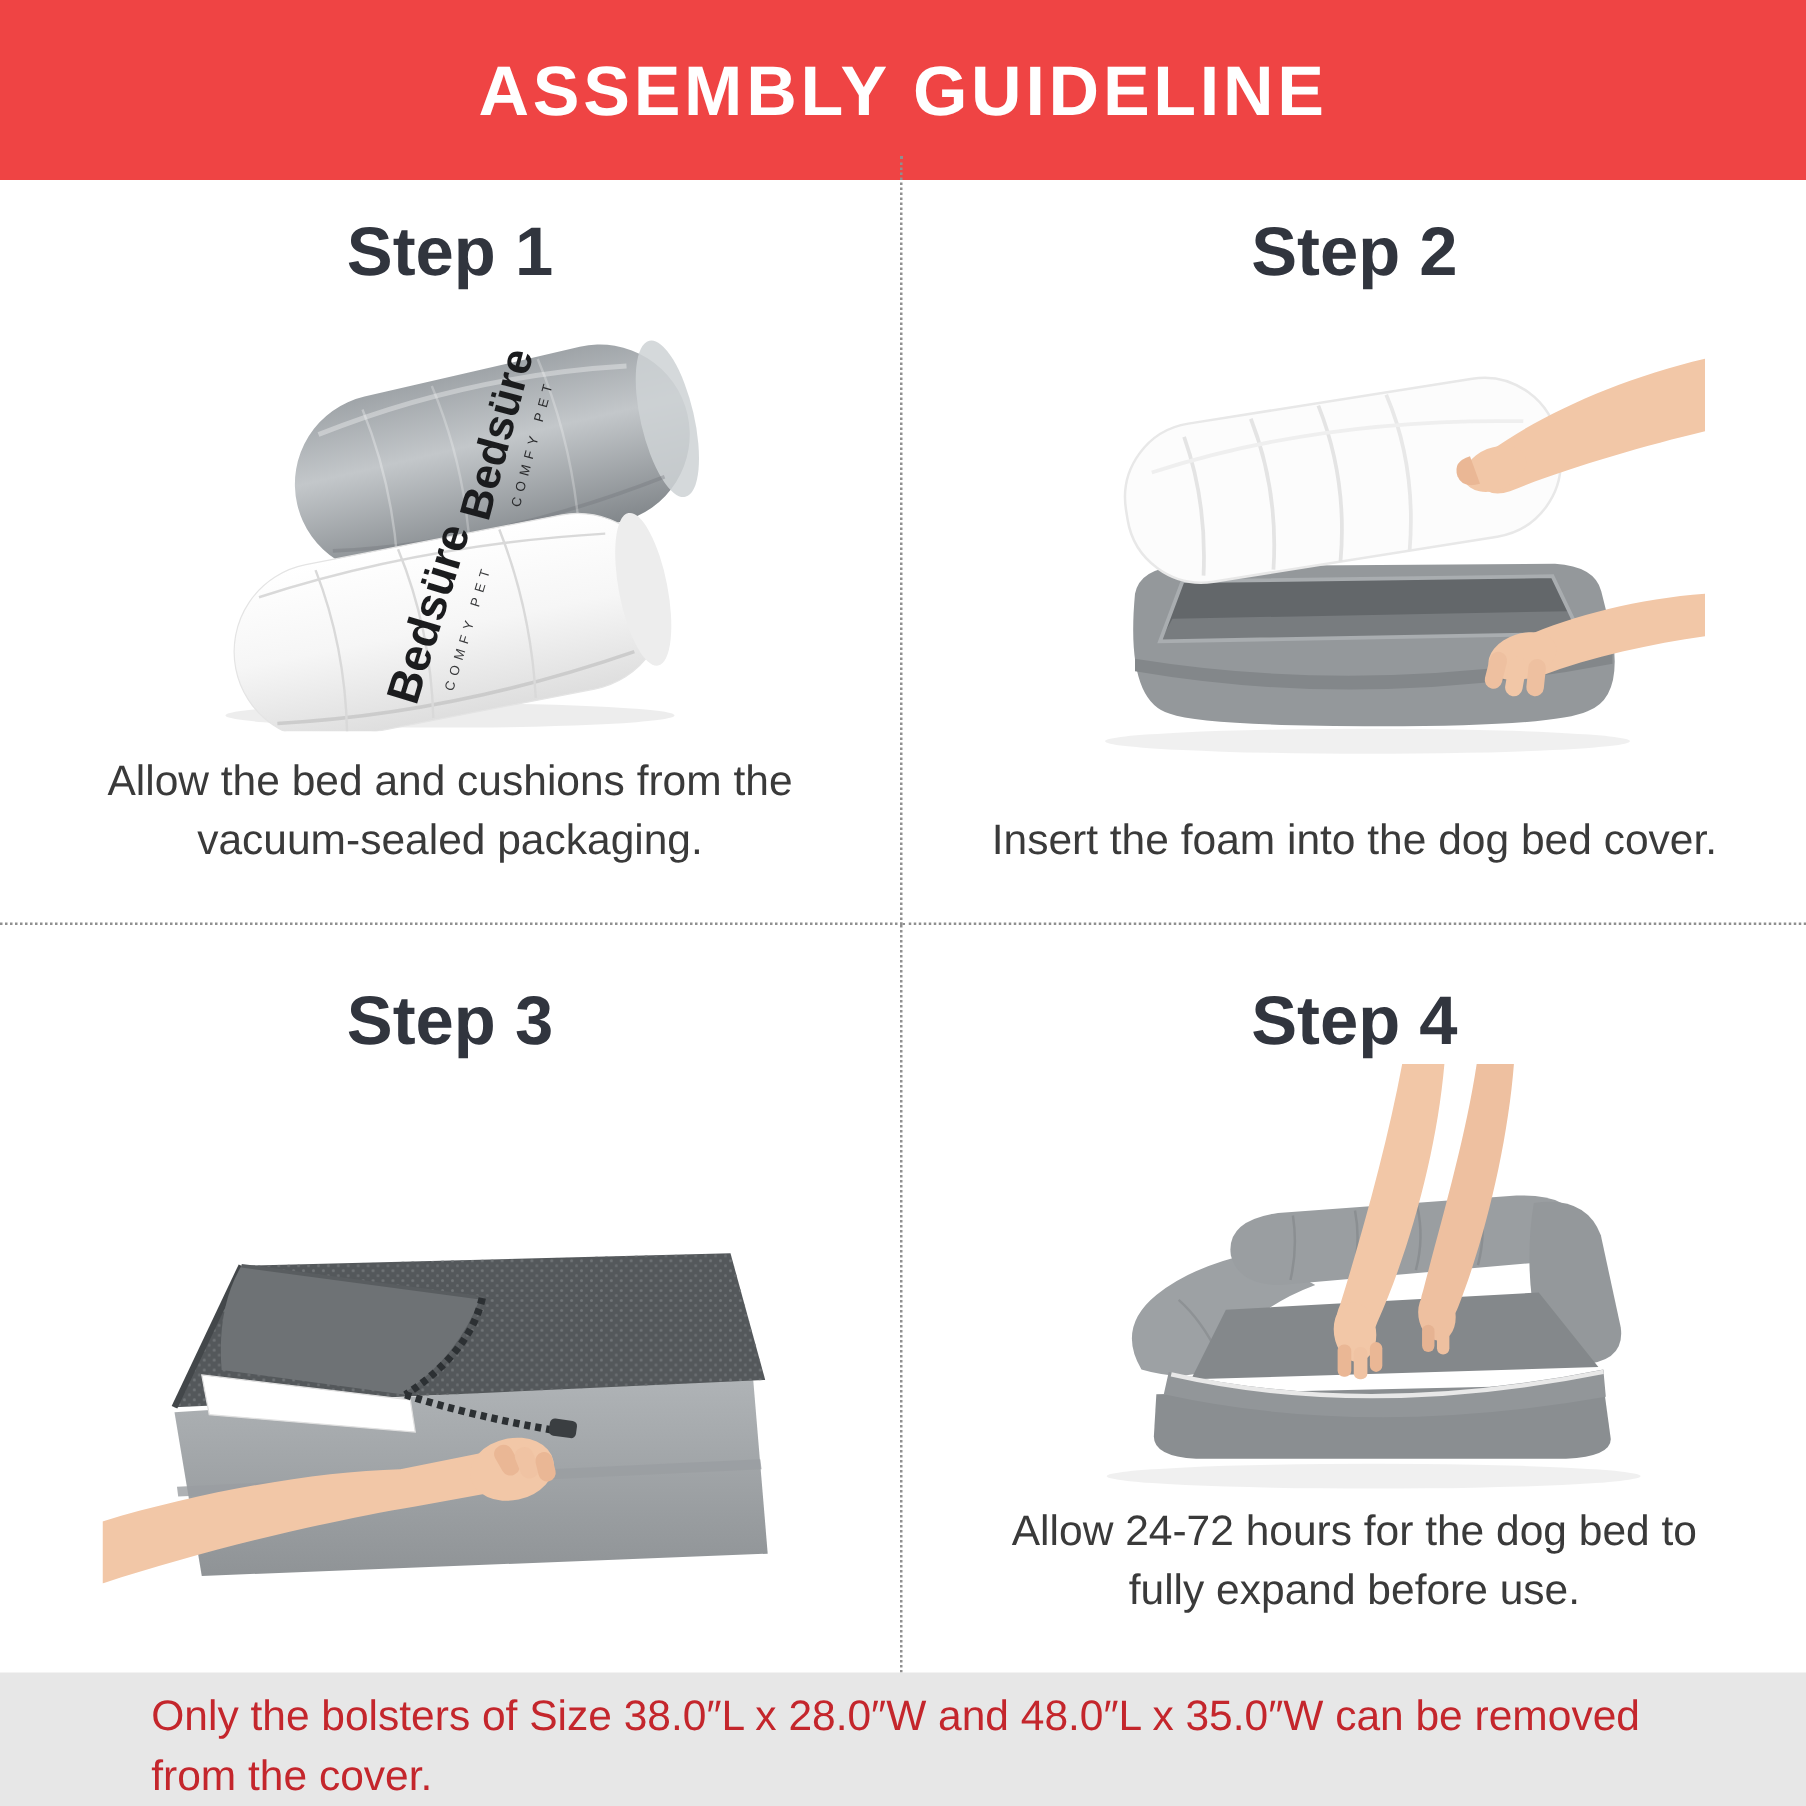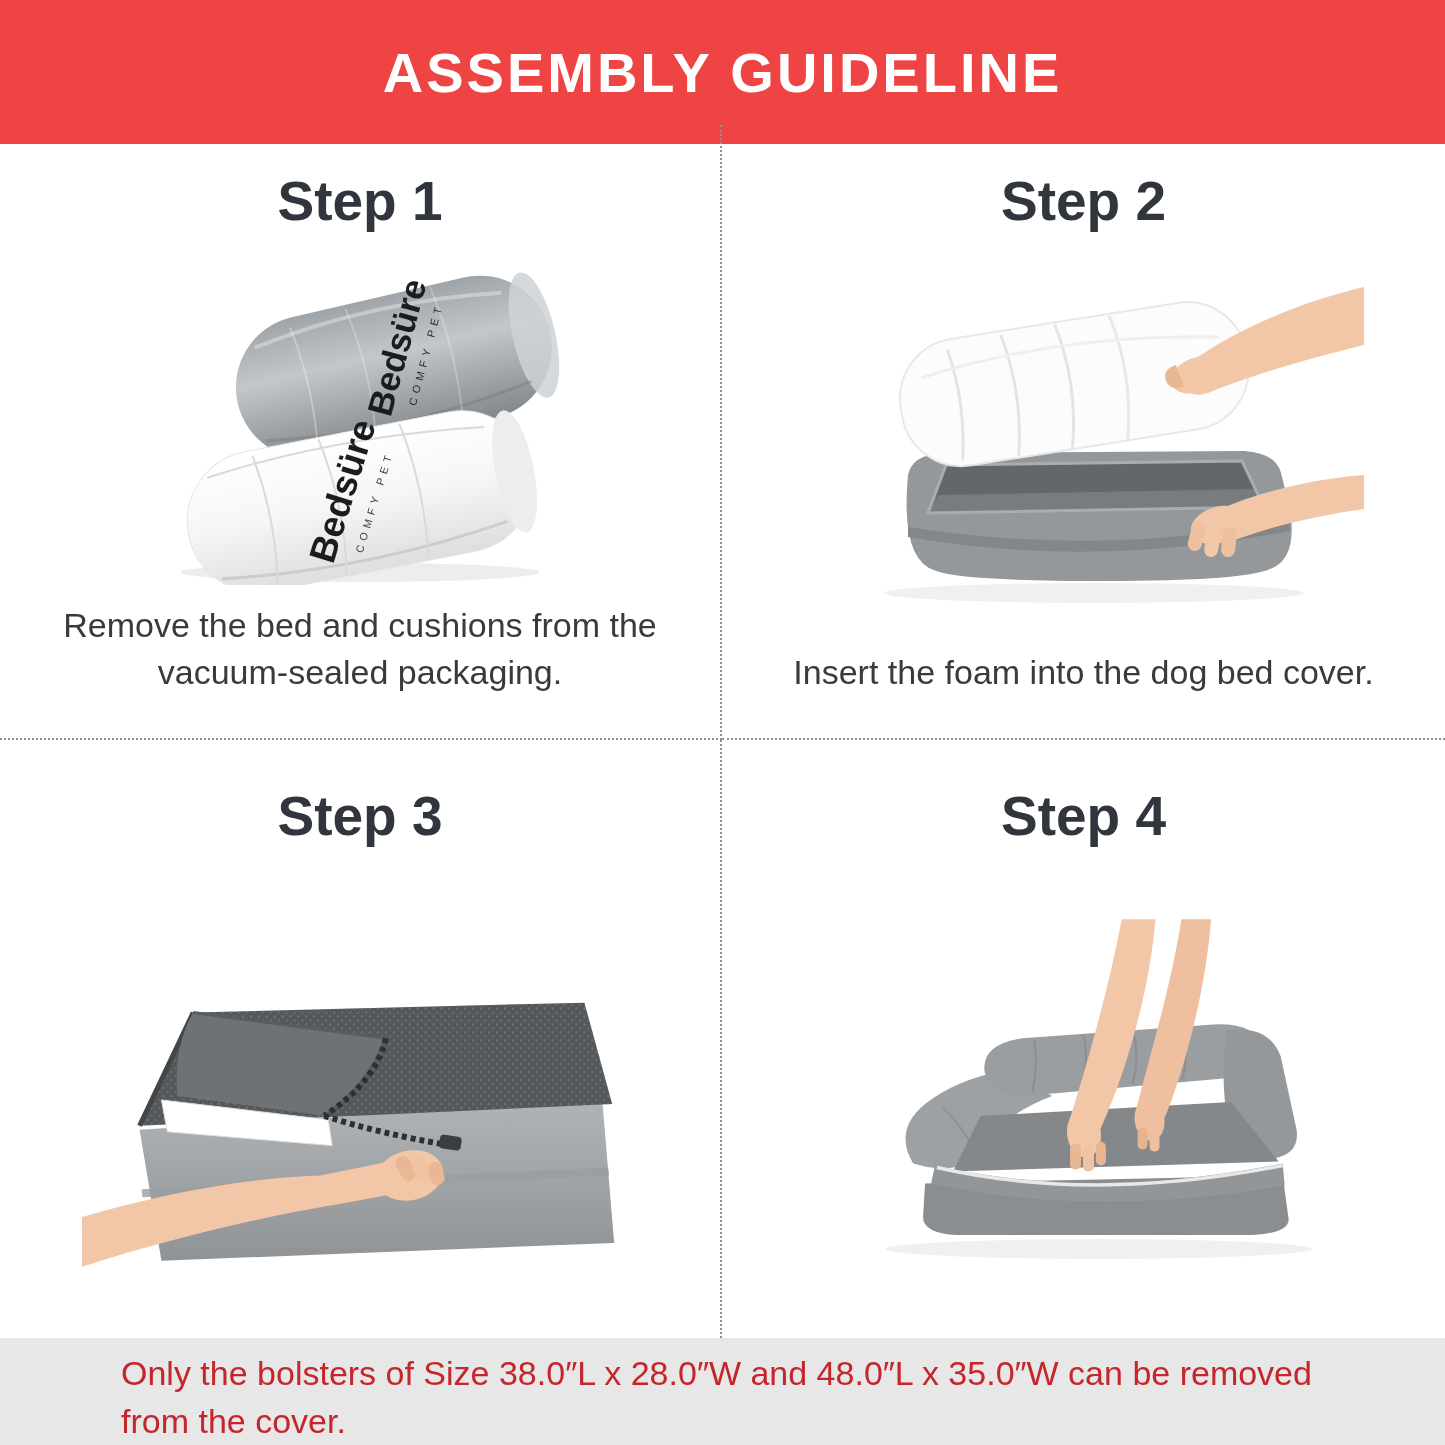--- a/index.html
+++ b/index.html
@@ -78,21 +78,21 @@
             <path d="M60,205 Q200,188 350,208" stroke="#cfcfcf" stroke-width="2" fill="none" opacity="0.8"></path>
             <path d="M55,310 Q200,330 355,308" stroke="#c6c6c6" stroke-width="3" fill="none" opacity="0.8"></path>
             <path d="M110,192 Q122,258 110,328" stroke="#d9d9d9" stroke-width="2" fill="none"></path>
             <path d="M180,188 Q194,258 182,330" stroke="#d9d9d9" stroke-width="2" fill="none"></path>
             <path d="M265,188 Q278,258 268,330" stroke="#d9d9d9" stroke-width="2" fill="none"></path>
             <text transform="translate(170 318) rotate(-62)" font-size="38" font-weight="bold" fill="#1b1c1e">Bedsüre</text>
             <text transform="translate(202 312) rotate(-62)" font-size="11" letter-spacing="5" fill="#3a3b3d">COMFY PET</text>
           </g>
         </svg>
       </div>
-      <div class="caption cap-narrow">Remove the bed and cushions from the vacuum-sealed packaging.</div>
+      <div class="caption cap-narrow">Allow the bed and cushions from the vacuum-sealed packaging.</div>
     </div>
 
     <div class="cell bb">
       <div class="step-title">Step 2</div>
       <div class="figure">
         <svg viewBox="0 0 560 345" width="560" height="345">
           <ellipse cx="290" cy="324" rx="210" ry="10" fill="#000000" opacity="0.06"></ellipse>
           <g>
             <path d="M104,206 Q96,292 132,302 Q160,312 300,312 Q440,312 466,300 Q494,290 486,240 L477,204 Q472,184 440,182 L138,184 Q108,186 104,206 Z" fill="#94989b"></path>
             <path d="M104,258 Q290,288 486,252 L486,262 Q290,300 104,268 Z" fill="#83878a"></path>
@@ -194,20 +194,21 @@
             <rect x="312" y="224" width="10" height="24" rx="5" fill="#eab795"></rect>
           </g>
           <g>
             <path d="M398,0 L428,0 C423,64 405,140 383,196 Q377,212 361,206 Q349,198 355,182 C369,128 389,60 398,0 Z" fill="#eec0a0"></path>
             <ellipse cx="366" cy="202" rx="15" ry="21" transform="rotate(-8 366 202)" fill="#eec0a0"></ellipse>
             <rect x="354" y="210" width="10" height="22" rx="5" fill="#e6b392"></rect>
             <rect x="366" y="212" width="10" height="22" rx="5" fill="#eec0a0"></rect>
           </g>
         </svg>
       </div>
+      <div class="caption cap-narrow">Allow 24-72 hours for the dog bed to fully expand before use.</div>
     </div>
 
   </div>
 
   <div class="footer">
     <div class="note">Only the bolsters of Size 38.0″L x 28.0″W  and 48.0″L x 35.0″W can be removed
 from the cover.</div>
   </div>
 
 </div>

